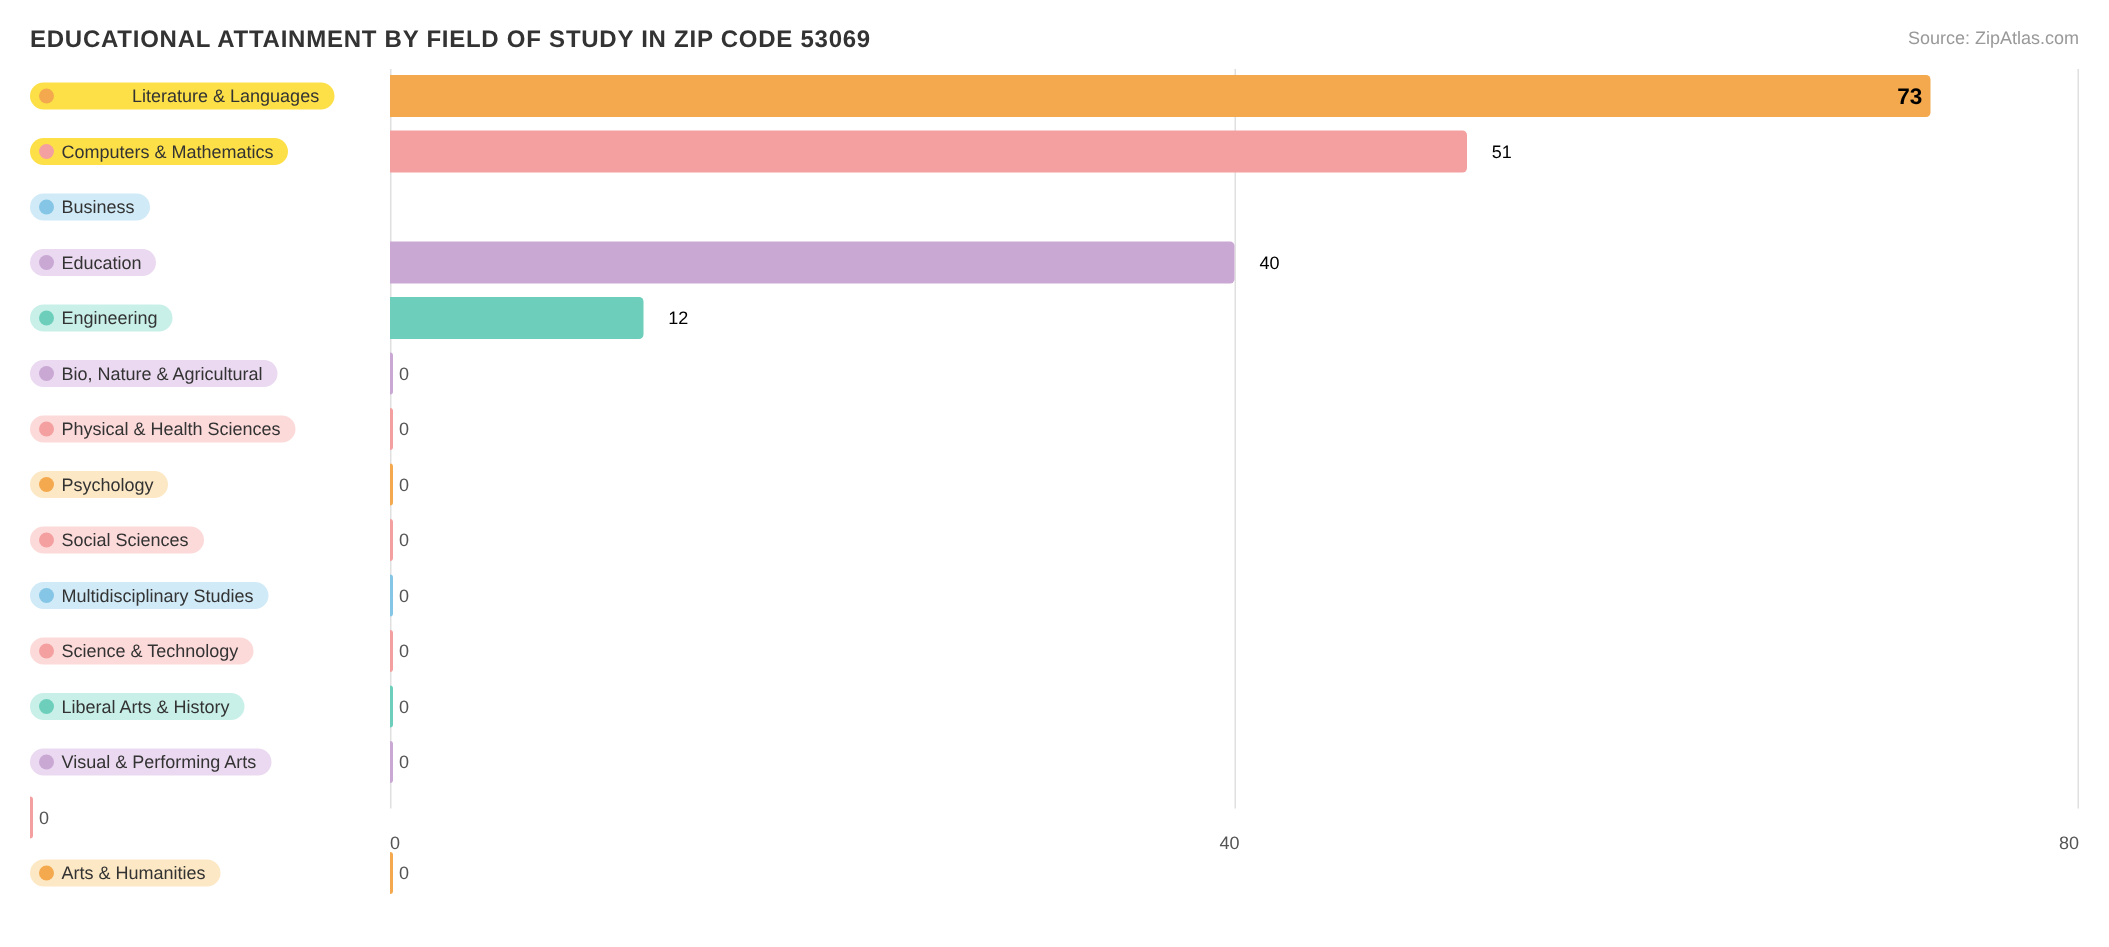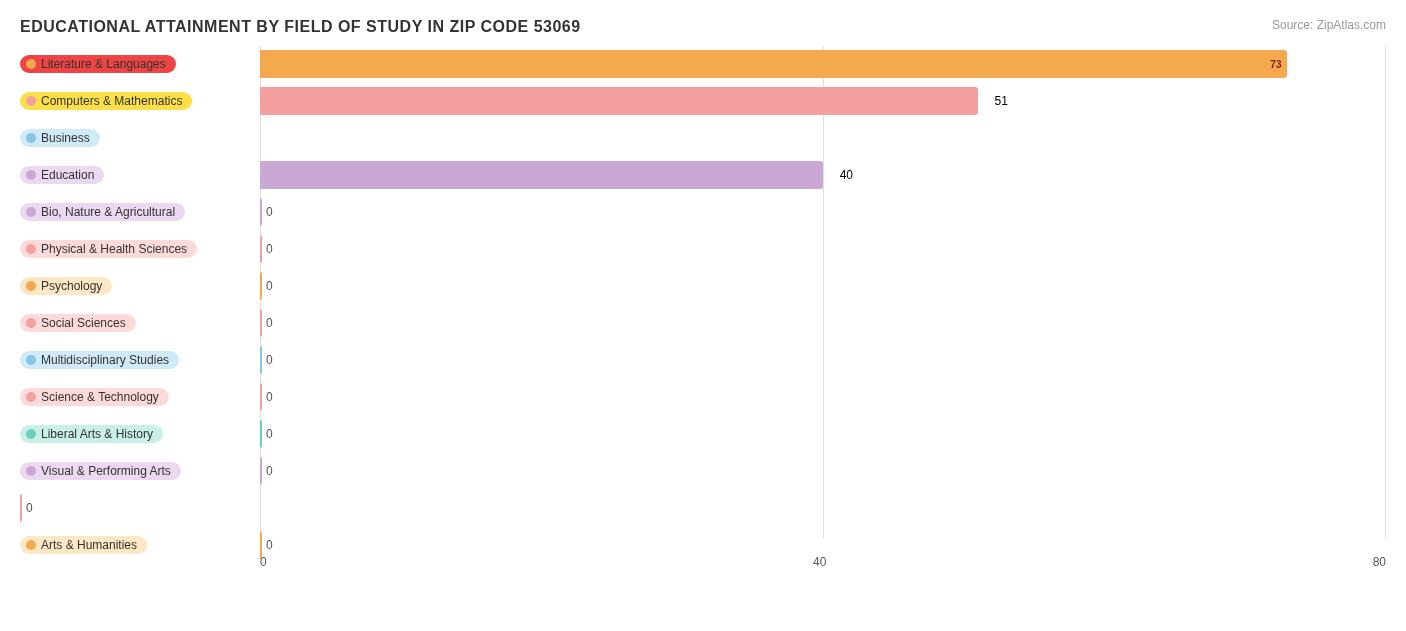--- a/index.html
+++ b/index.html
@@ -105,22 +105,22 @@
     .bar-value {
       position: absolute;
       right: -30px;
       font-size: 12px;
       color: #000000;
       white-space: nowrap;
     }
     .bar-value-inside {
       position: absolute;
       right: 6px;
-      font-size: 10px;
-      color: #7f1d1d;
+      font-size: 15px;
+      color: #000000;
       font-weight: bold;
     }
     .x-axis {
       position: absolute;
       bottom: 0;
       left: 240px;
       right: 0;
       display: flex;
       justify-content: space-between;
       padding-top: 4px;
@@ -140,21 +140,21 @@
   <div class="chart-area">
     <div class="bars-section" id="bars-section">
 
     <div class="grid-lines">
           <div class="grid-line"></div>
           <div class="grid-line"></div>
           <div class="grid-line"></div>
         </div>
         <div class="bar-row">
           <div class="bar-label">
-            <div class="label-pill" style="background: #ef4444;">
+            <div class="label-pill" style="background: #fde047; gap: 47px;">
               <div class="label-dot" style="background: rgb(244, 169, 78);"></div>
               <span>Literature &amp; Languages</span>
             </div>
           </div>
           <div class="bar-track">
             <div class="bar-fill" style="width: 91.25%; background: rgb(244, 169, 78);">
               <span class="bar-value-inside">73</span>
             </div>
           </div>
         </div>
@@ -182,20 +182,33 @@
         <div class="bar-row">
           <div class="bar-label">
             <div class="label-pill" style="background: rgb(234, 217, 240);">
               <div class="label-dot" style="background: rgb(201, 168, 212);"></div>
               <span>Education</span>
             </div>
           </div>
           <div class="bar-track">
             <div class="bar-fill" style="width: 50%; background: rgb(201, 168, 212); position: relative;">
               <span class="bar-value">40</span>
+            </div>
+          </div>
+        </div>
+        <div class="bar-row">
+          <div class="bar-label">
+            <div class="label-pill" style="background: rgb(200, 240, 232);">
+              <div class="label-dot" style="background: rgb(109, 207, 187);"></div>
+              <span>Engineering</span>
+            </div>
+          </div>
+          <div class="bar-track">
+            <div class="bar-fill" style="width: 15%; background: rgb(109, 207, 187); position: relative;">
+              <span class="bar-value">12</span>
             </div>
           </div>
         </div>
         <div class="bar-row">
           <div class="bar-label">
             <div class="label-pill" style="background: rgb(234, 217, 240);">
               <div class="label-dot" style="background: rgb(201, 168, 212);"></div>
               <span>Bio, Nature &amp; Agricultural</span>
             </div>
           </div>

